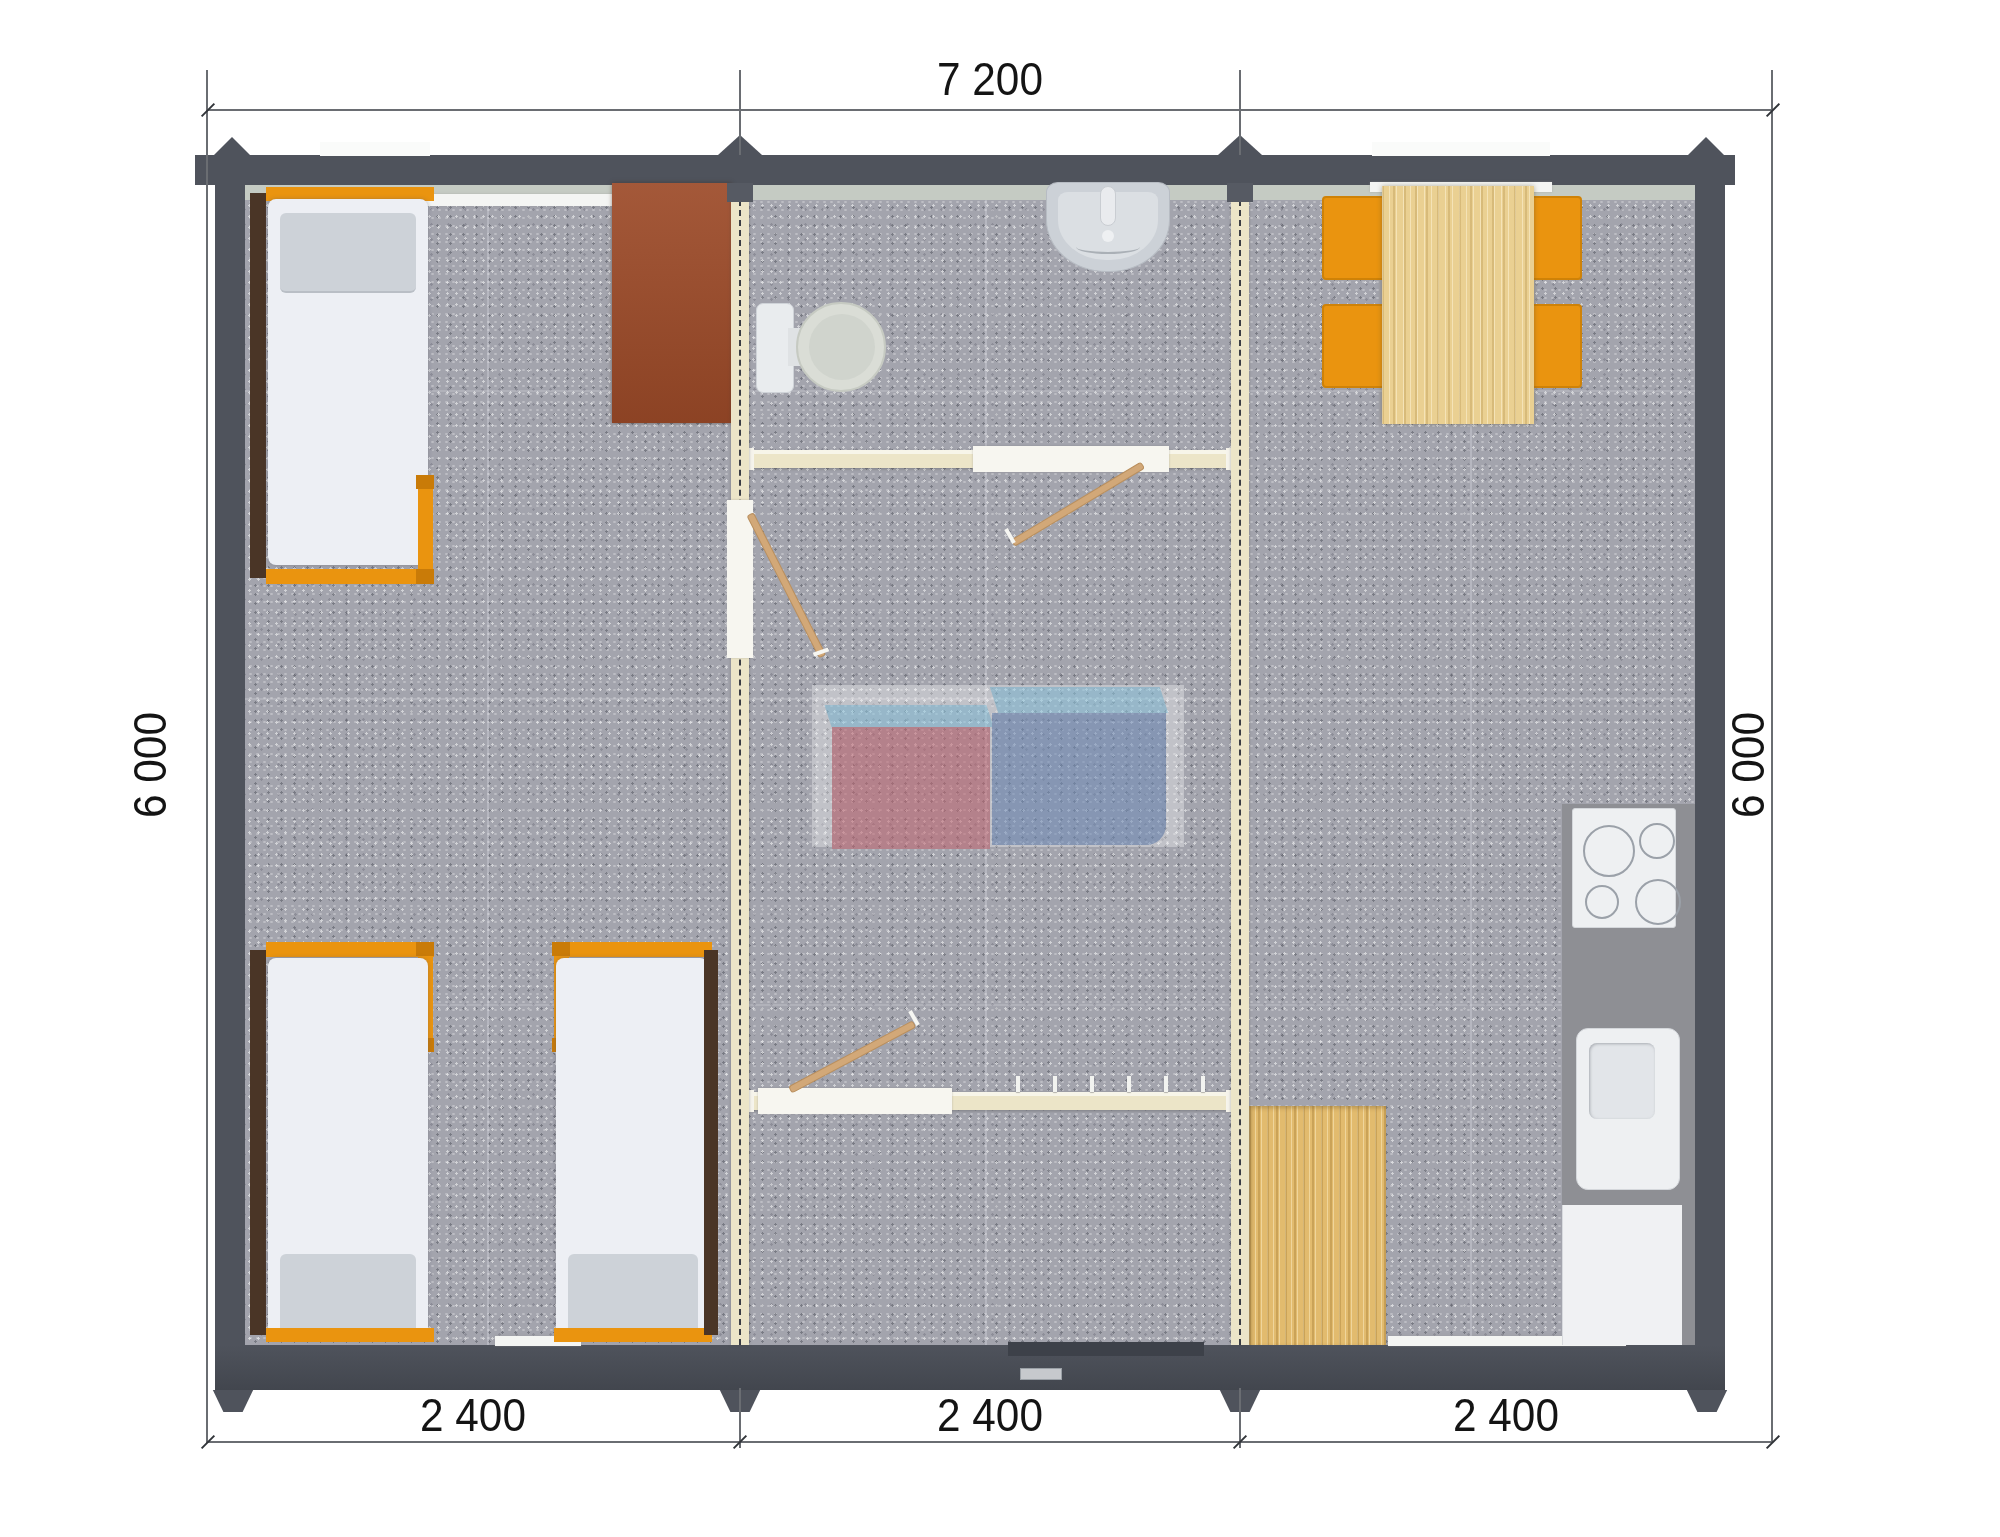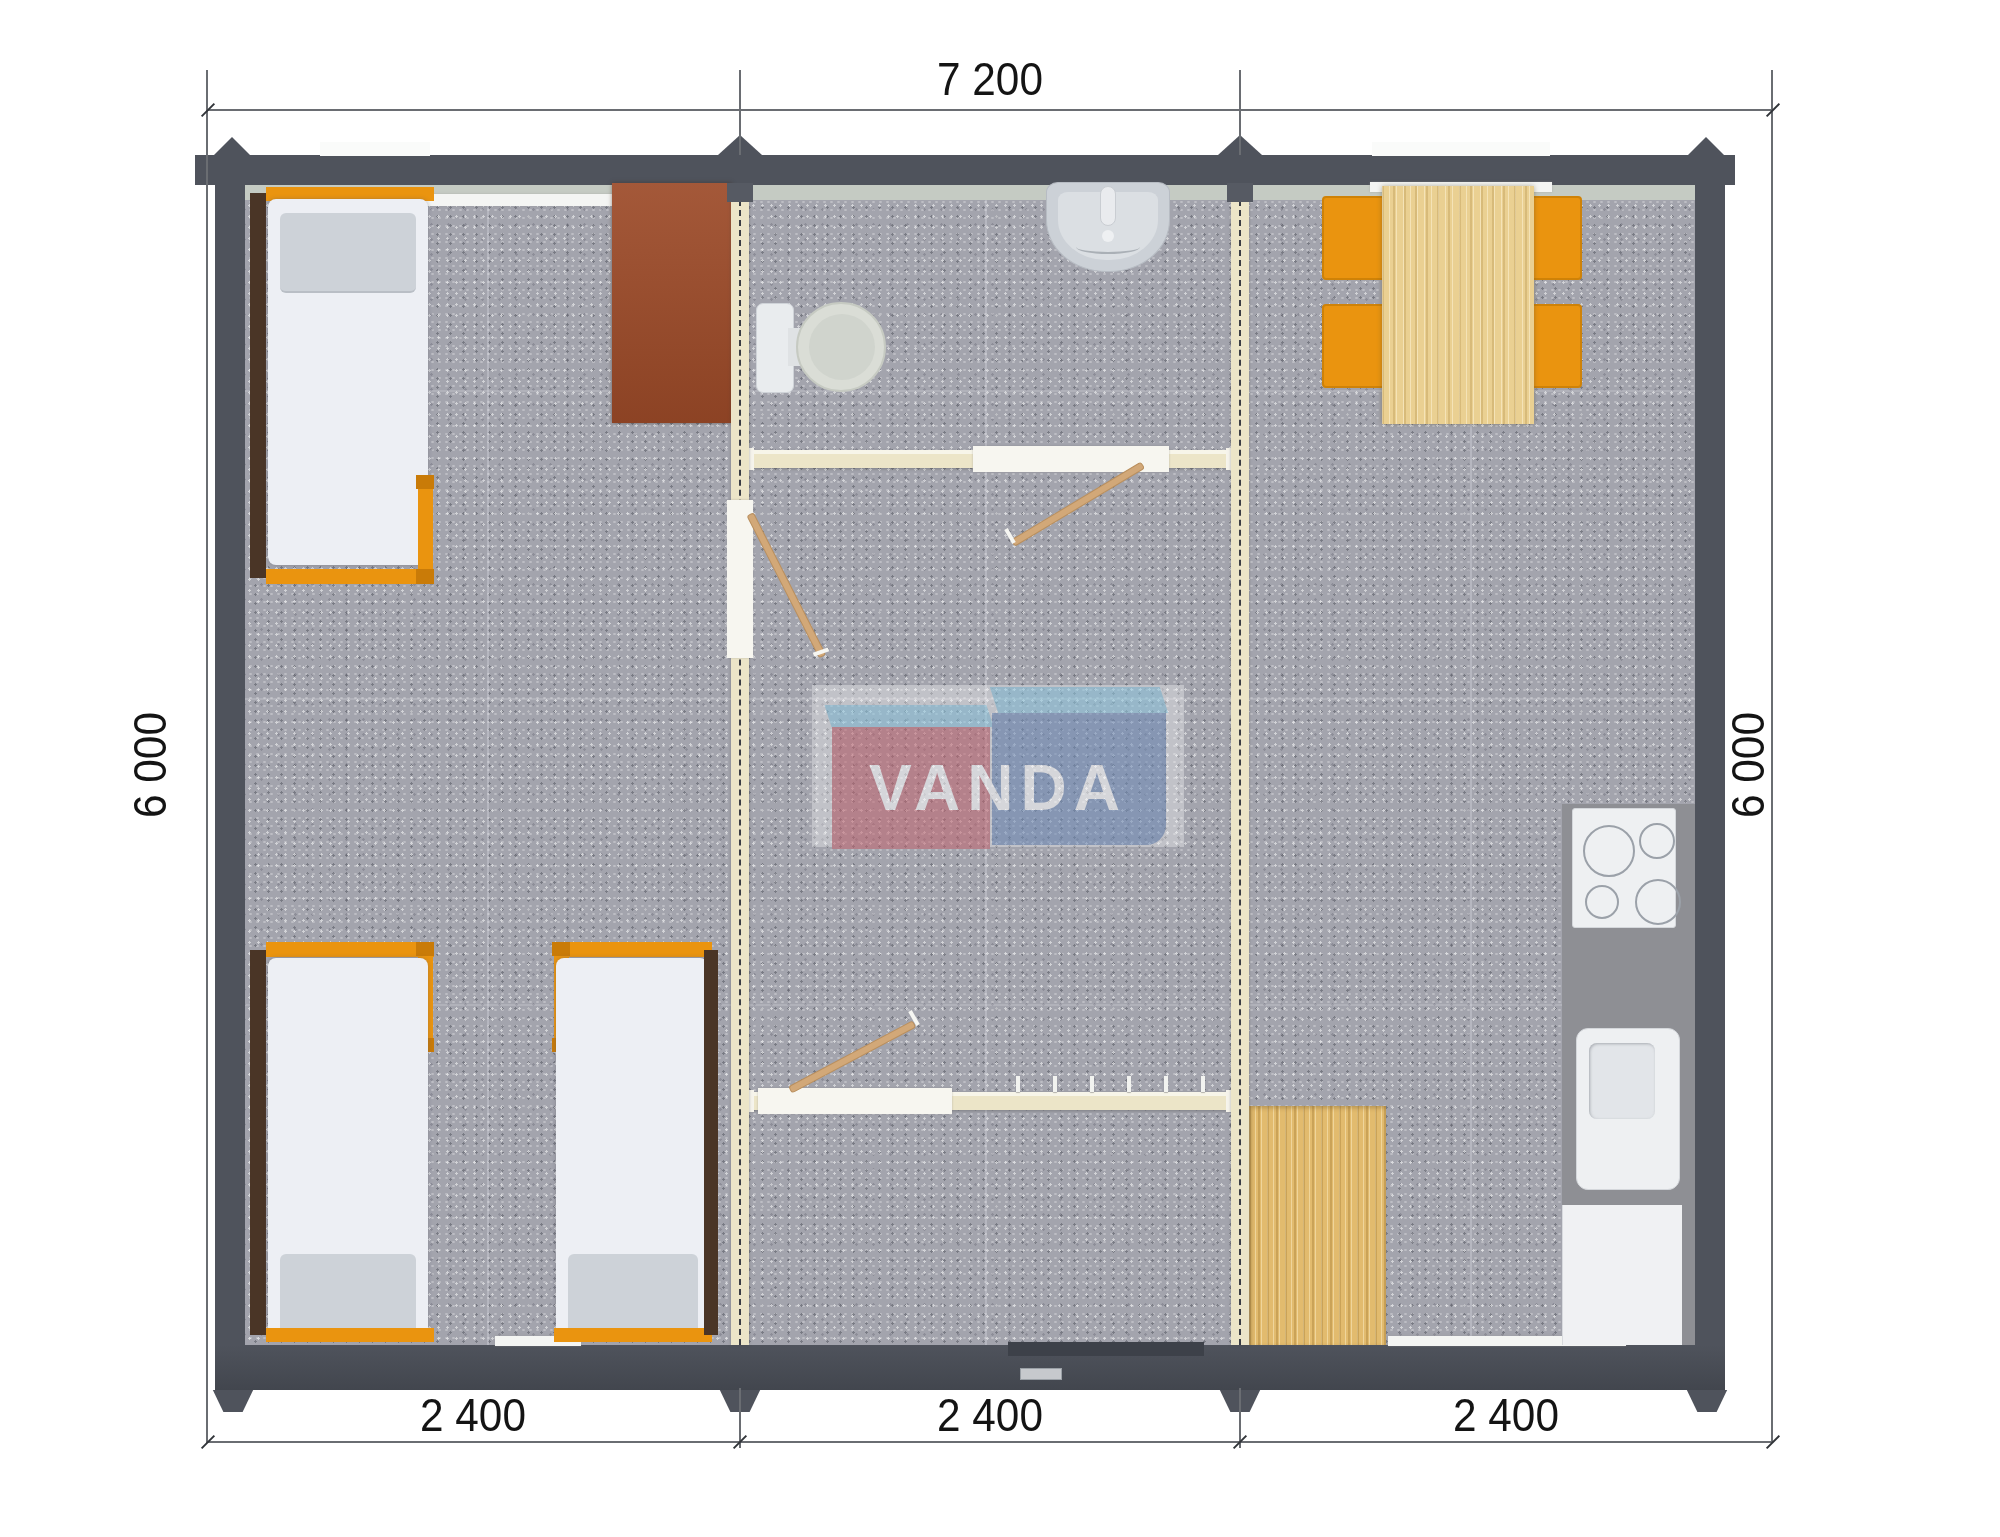--- a/index.html
+++ b/index.html
@@ -77,21 +77,20 @@
   <div class="abs seamh" style="left:245px;top:390px;width:1450px;"></div>
   <div class="abs seamh" style="left:245px;top:698px;width:1450px;"></div>
   <div class="abs seamh" style="left:245px;top:1004px;width:1450px;"></div>
 
   <div class="abs wm" style="left:812px;top:665px;width:372px;height:195px;">
     <div class="abs wm-frame" style="left:0px;top:20px;width:372px;height:162px;"></div>
     <div class="abs wm-flap" style="left:16px;top:40px;width:162px;height:22px;"></div>
     <div class="abs wm-red" style="left:20px;top:62px;width:158px;height:122px;"></div>
     <div class="abs wm-flap" style="left:182px;top:22px;width:170px;height:26px;"></div>
     <div class="abs wm-blue" style="left:180px;top:48px;width:174px;height:132px;"></div>
-    <div class="abs wm-text" style="left:12px;top:86px;width:348px;">VANDA</div>
   </div>
 
   <div class="abs wall" style="left:195px;top:155px;width:1540px;height:30px;"></div>
   <div class="abs innerband" style="left:245px;top:185px;width:1450px;height:15px;"></div>
   <div class="abs wall" style="left:215px;top:155px;width:30px;height:1235px;"></div>
   <div class="abs wall" style="left:1695px;top:155px;width:30px;height:1235px;"></div>
   <div class="abs wall" style="left:215px;top:1345px;width:1510px;height:45px;background-image:linear-gradient(180deg,#4f535c,#42464e);"></div>
 
   <div class="abs jointtri" style="left:214px;top:137px;width:36px;height:18px;"></div>
   <div class="abs jointtri" style="left:718px;top:135px;width:44px;height:20px;"></div>

